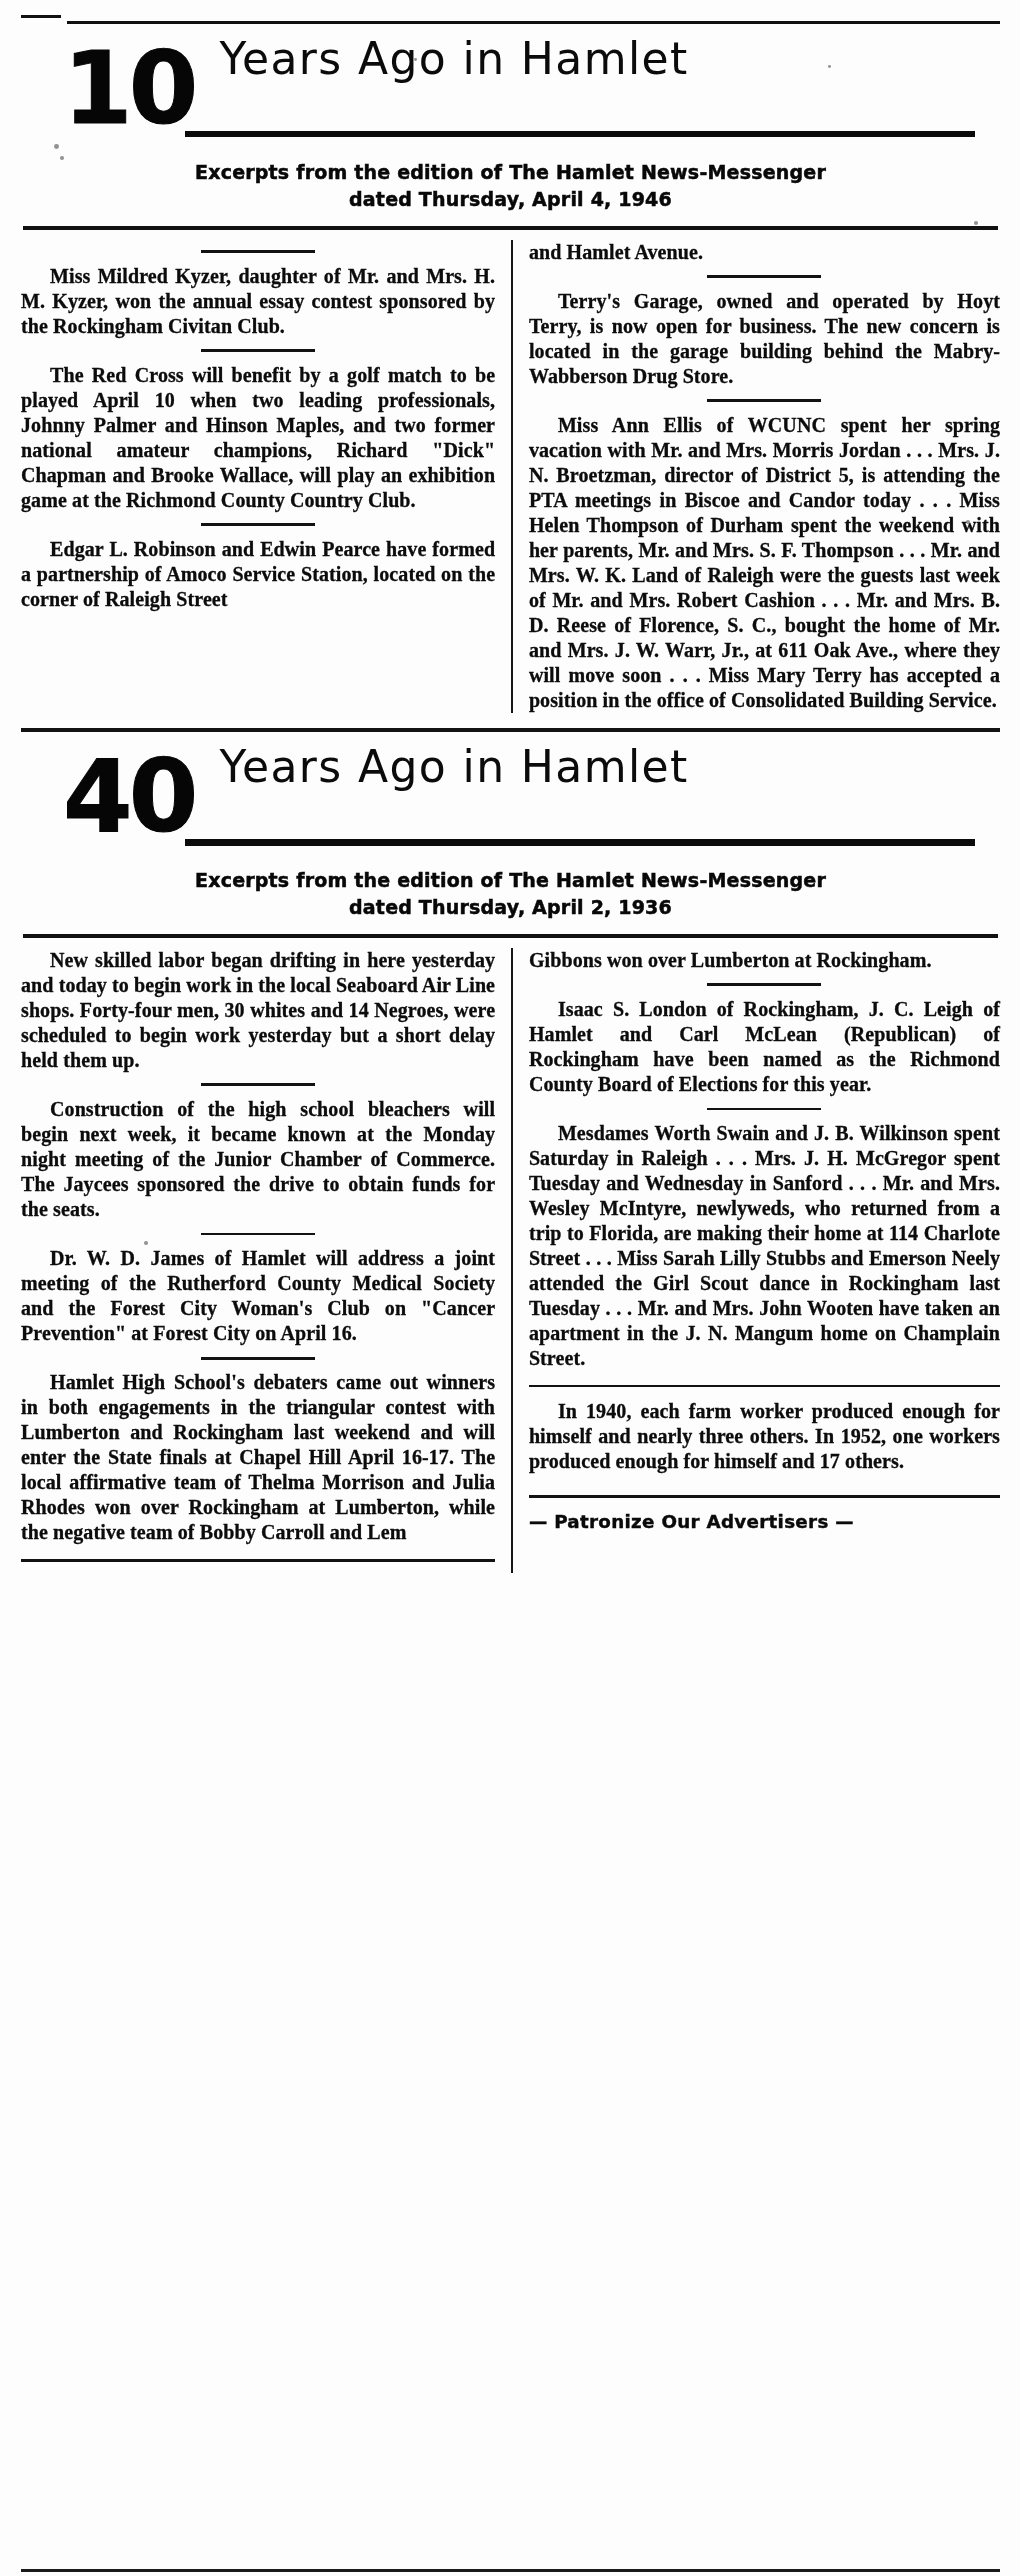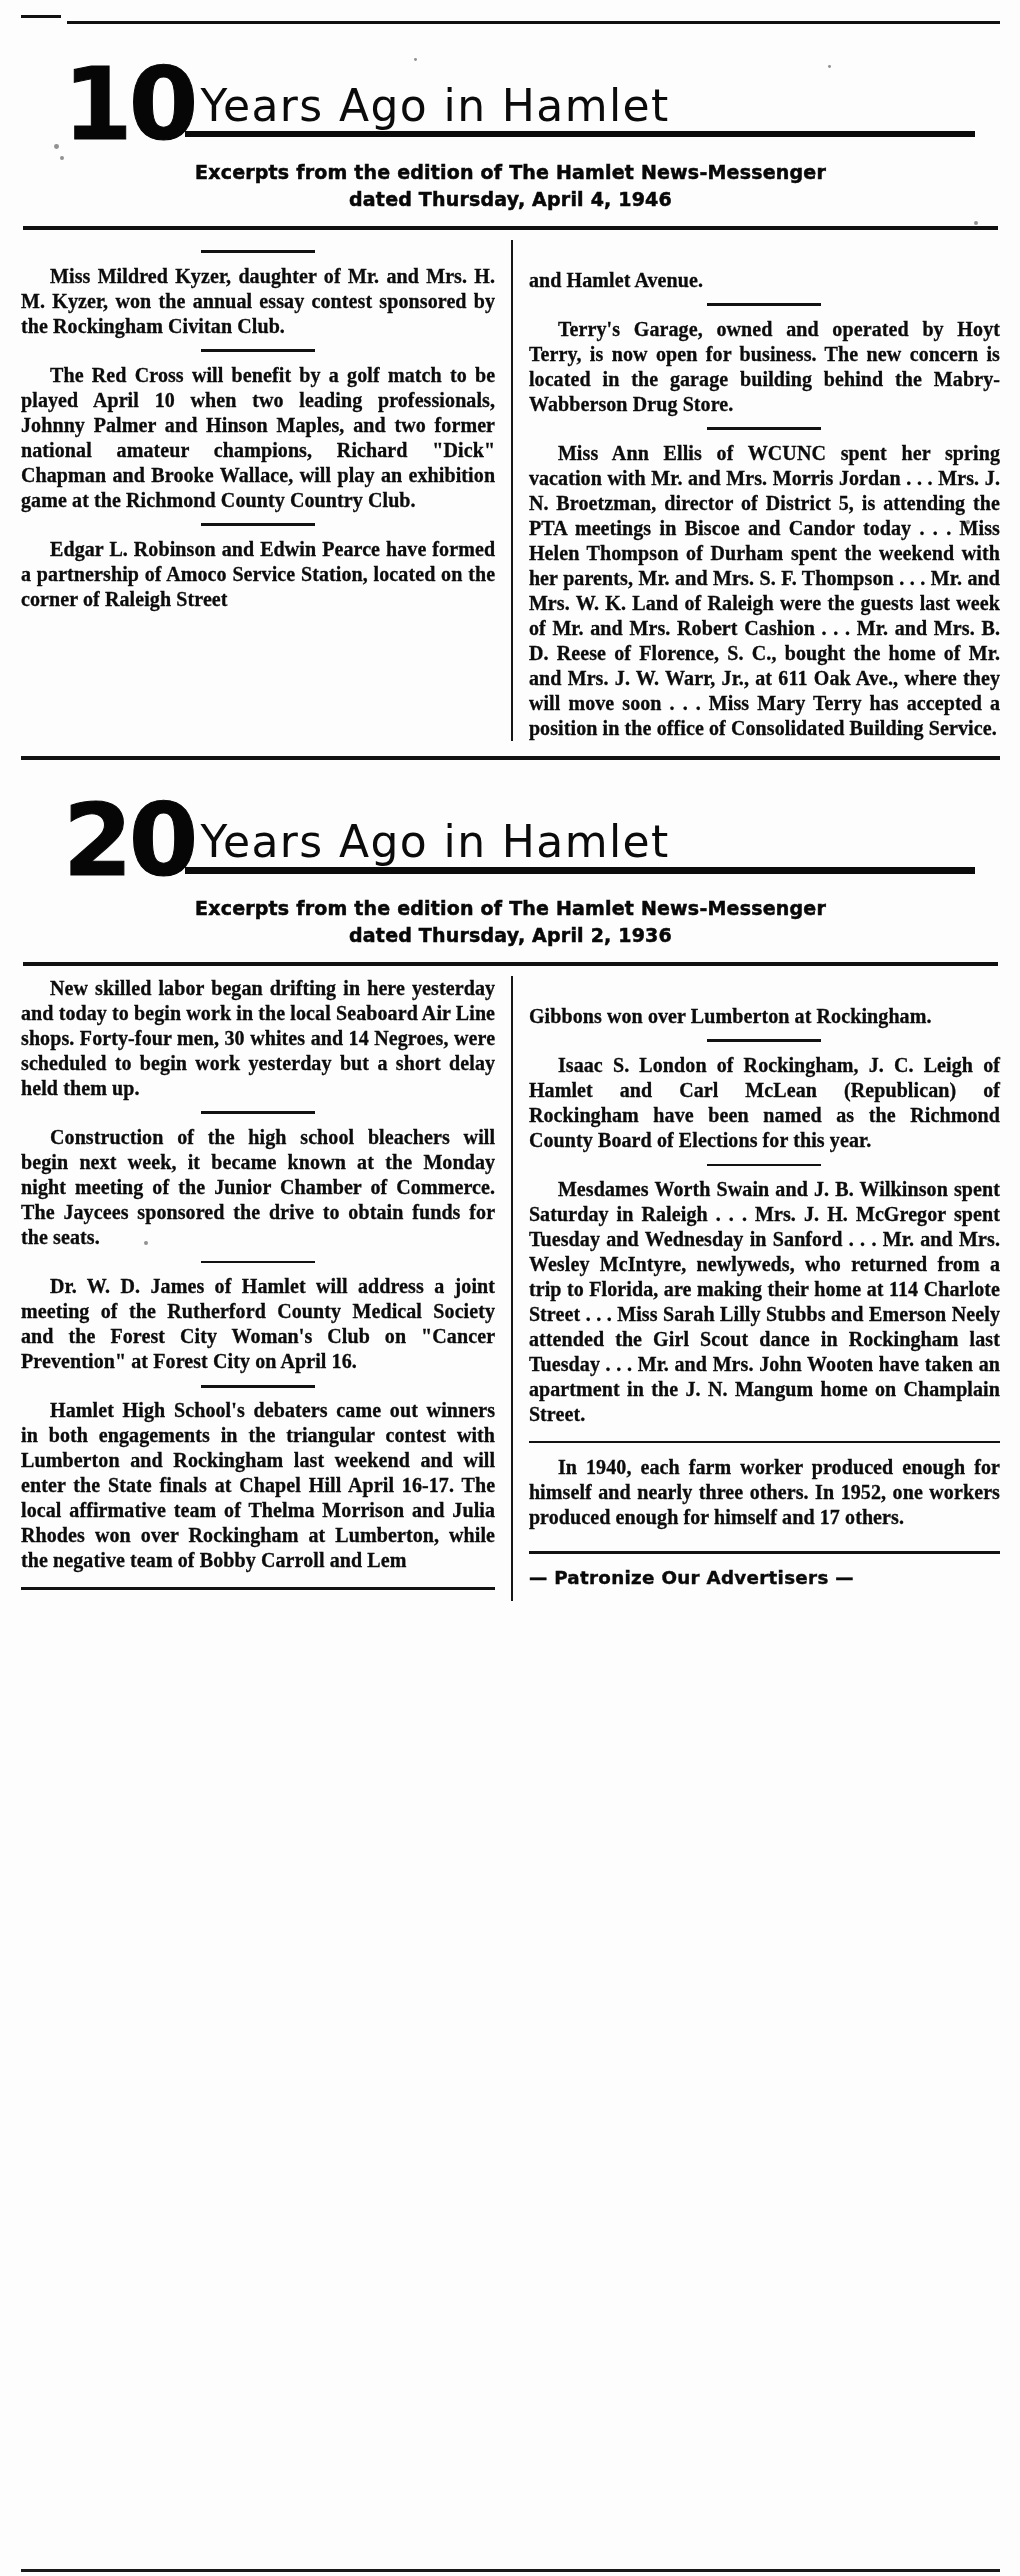--- a/index.html
+++ b/index.html
@@ -49,22 +49,22 @@
     position: relative;
   }
 
   .masthead {
     position: relative;
     padding: 0 23px;
     height: 114px;
   }
   .masthead-row {
     display: flex;
-    align-items: flex-end;
-    gap: 6px;
+    align-items: flex-start;
+    gap: 25px;
     position: relative;
     height: 108px;
   }
   .big-num {
     font-family: "DejaVu Sans", "Liberation Sans", sans-serif;
     font-weight: 700;
     font-size: 100px;
     line-height: 0.92;
     letter-spacing: -3.8px;
     color: #060606;
@@ -133,21 +133,21 @@
     font-family: "Liberation Serif", "DejaVu Serif", serif;
     font-size: 20px;
     line-height: 25px;
     text-align: justify;
     text-indent: 29px;
     color: #0c0c0c;
     font-weight: 600;
     letter-spacing: 0.1px;
     -webkit-text-stroke: 0.3px #0c0c0c;
   }
-  p.story.cont { text-indent: 0; margin-top: 28px; }
+  p.story.cont { text-indent: 0; }
 
   .sep {
     width: 114px;
     height: 2.9px;
     background: #121212;
     margin: 10.6px auto 10.6px auto;
   }
   .sep.wide {
     width: 100%;
     margin: 13.5px 0 11.5px 0;
@@ -232,21 +232,21 @@
 
     </div>
   </div>
 
   <div class="section-divider" style="margin-top:15.4px;"></div>
 
   <div class="section" style="padding-top:13.5px;">
 
     <div class="masthead">
       <div class="masthead-row">
-        <span class="big-num">20</span>
+        <span class="big-num">40</span>
         <span class="years-ago">Years Ago in Hamlet</span>
         <span class="masthead-underline"></span>
       </div>
     </div>
 
     <div class="subhead">
       <span>Excerpts from the edition of The Hamlet News-Messenger</span>
       <span class="line2">dated Thursday, April 2, 1936</span>
     </div>
 

